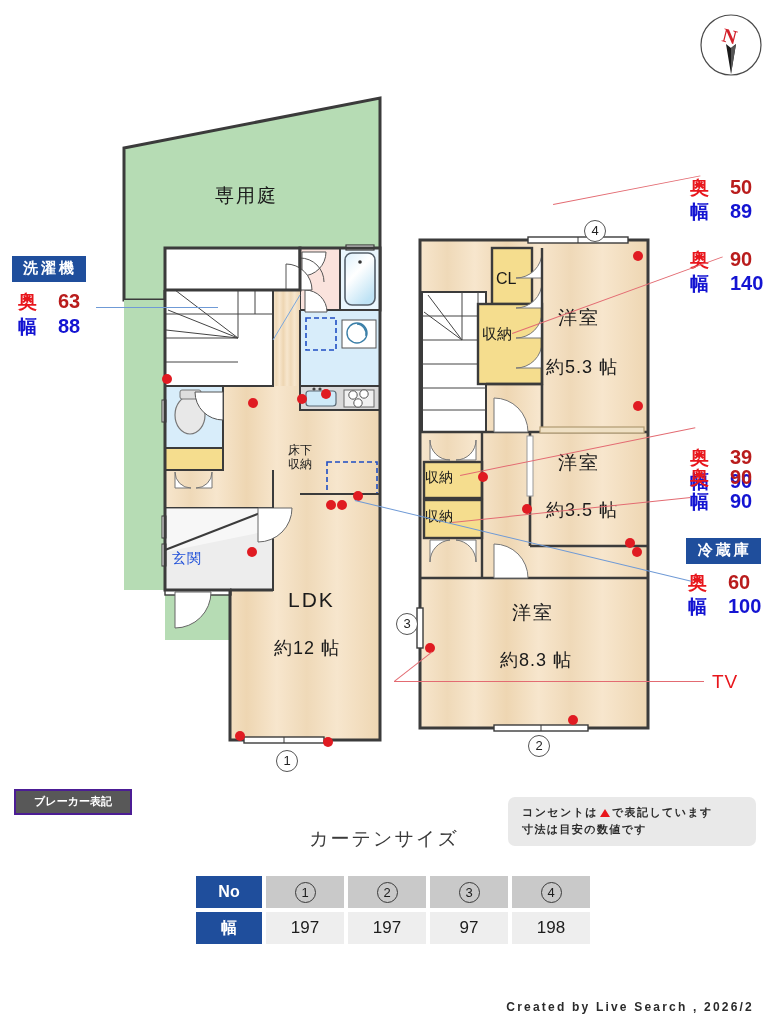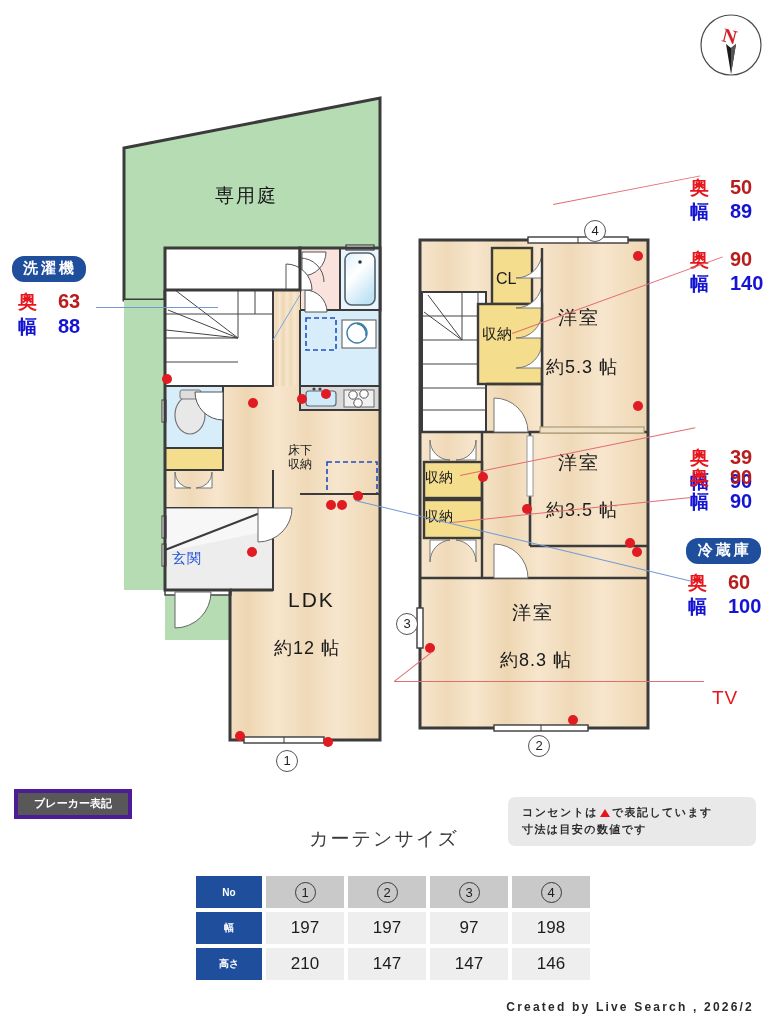--- a/index.html
+++ b/index.html
@@ -24,43 +24,43 @@
   }
 
   
   .chip {
     background: #1f4e9c;
     color: #ffffff;
     font-size: 15px;
     font-weight: bold;
     letter-spacing: 3px;
     padding: 4px 9px 5px 11px;
-    border-radius: 12px;
+    border-radius: 0;
     text-align: center;
     white-space: nowrap;
     line-height: 1.1;
   }
   .dimrow { white-space: nowrap; line-height: 1.12; }
   .dim-oku  { color: #e8161c; font-weight: bold; font-size: 19px; }
   .dim-haba { color: #1414d2; font-weight: bold; font-size: 19px; }
   .dim-val-r { color: #b91c1c; font-weight: bold; font-size: 20px; }
   .dim-val-b { color: #1414d2; font-weight: bold; font-size: 20px; }
   .dim-lbl-w { display: inline-block; width: 30px; }
   .dim-gap { display: inline-block; width: 10px; }
 
-  .tv-label { color: #e8161c; font-size: 19px; font-weight: normal; letter-spacing: 1px; margin-top: 16px; }
+  .tv-label { color: #e8161c; font-size: 19px; font-weight: normal; letter-spacing: 1px; }
 
   
   .leader { position: absolute; background: #e36b72; height: 1px; transform-origin: 0 0; }
   .leader-blue { position: absolute; background: #6f9ad6; height: 1px; transform-origin: 0 0; }
 
   
   #breaker {
     left: 14px; top: 789px; width: 118px;
-    border: 4px solid #4c1d95;
+    border: 2px solid #4c1d95;
     background: #ffffff;
   }
   #breaker .bk-head {
     background: #585858; color: #ffffff;
     font-size: 11px; font-weight: bold;
     text-align: center; padding: 3px 0 4px; letter-spacing: 0px;
   }
   #breaker .bk-val {
     color: #e8161c; font-size: 20px; font-weight: bold;
     text-align: center; padding: 3px 0 5px;
@@ -91,21 +91,21 @@
   
   #curtain-table {
     left: 192px; top: 872px;
     border-collapse: separate; border-spacing: 4px 4px;
   }
   #curtain-table td {
     width: 78px; height: 32px; text-align: center; vertical-align: middle;
     font-size: 17px; color: #1c1c1c;
   }
   #curtain-table td.hd {
-    background: #1f4e9c; color: #ffffff; font-weight: bold; font-size: 10px;
+    background: #1f4e9c; color: #ffffff; font-weight: bold; font-size: 16px;
     width: 66px;
   }
   #curtain-table td.nohd { background: #c9c9c9; }
   #curtain-table td.val { background: #eeeeee; }
   .circnum {
     display: inline-block; width: 21px; height: 21px; line-height: 19px;
     border: 1px solid #3a3a3a; border-radius: 50%;
     font-size: 13px; color: #1c1c1c; background: transparent;
   }
 
@@ -447,25 +447,18 @@
       <td class="nohd"><span class="circnum">3</span></td>
       <td class="nohd"><span class="circnum">4</span></td>
     </tr>
     <tr>
       <td class="hd">幅</td>
       <td class="val">197</td>
       <td class="val">197</td>
       <td class="val">97</td>
       <td class="val">198</td>
     </tr>
-    <tr>
-      <td class="hd">高さ</td>
-      <td class="val">210</td>
-      <td class="val">147</td>
-      <td class="val">147</td>
-      <td class="val">146</td>
-    </tr>
   </tbody>
     </table>
 
   <div class="abs" id="footer">Created by Live Search , 2026/2</div>
 
 </div>
 
 </body></html>

